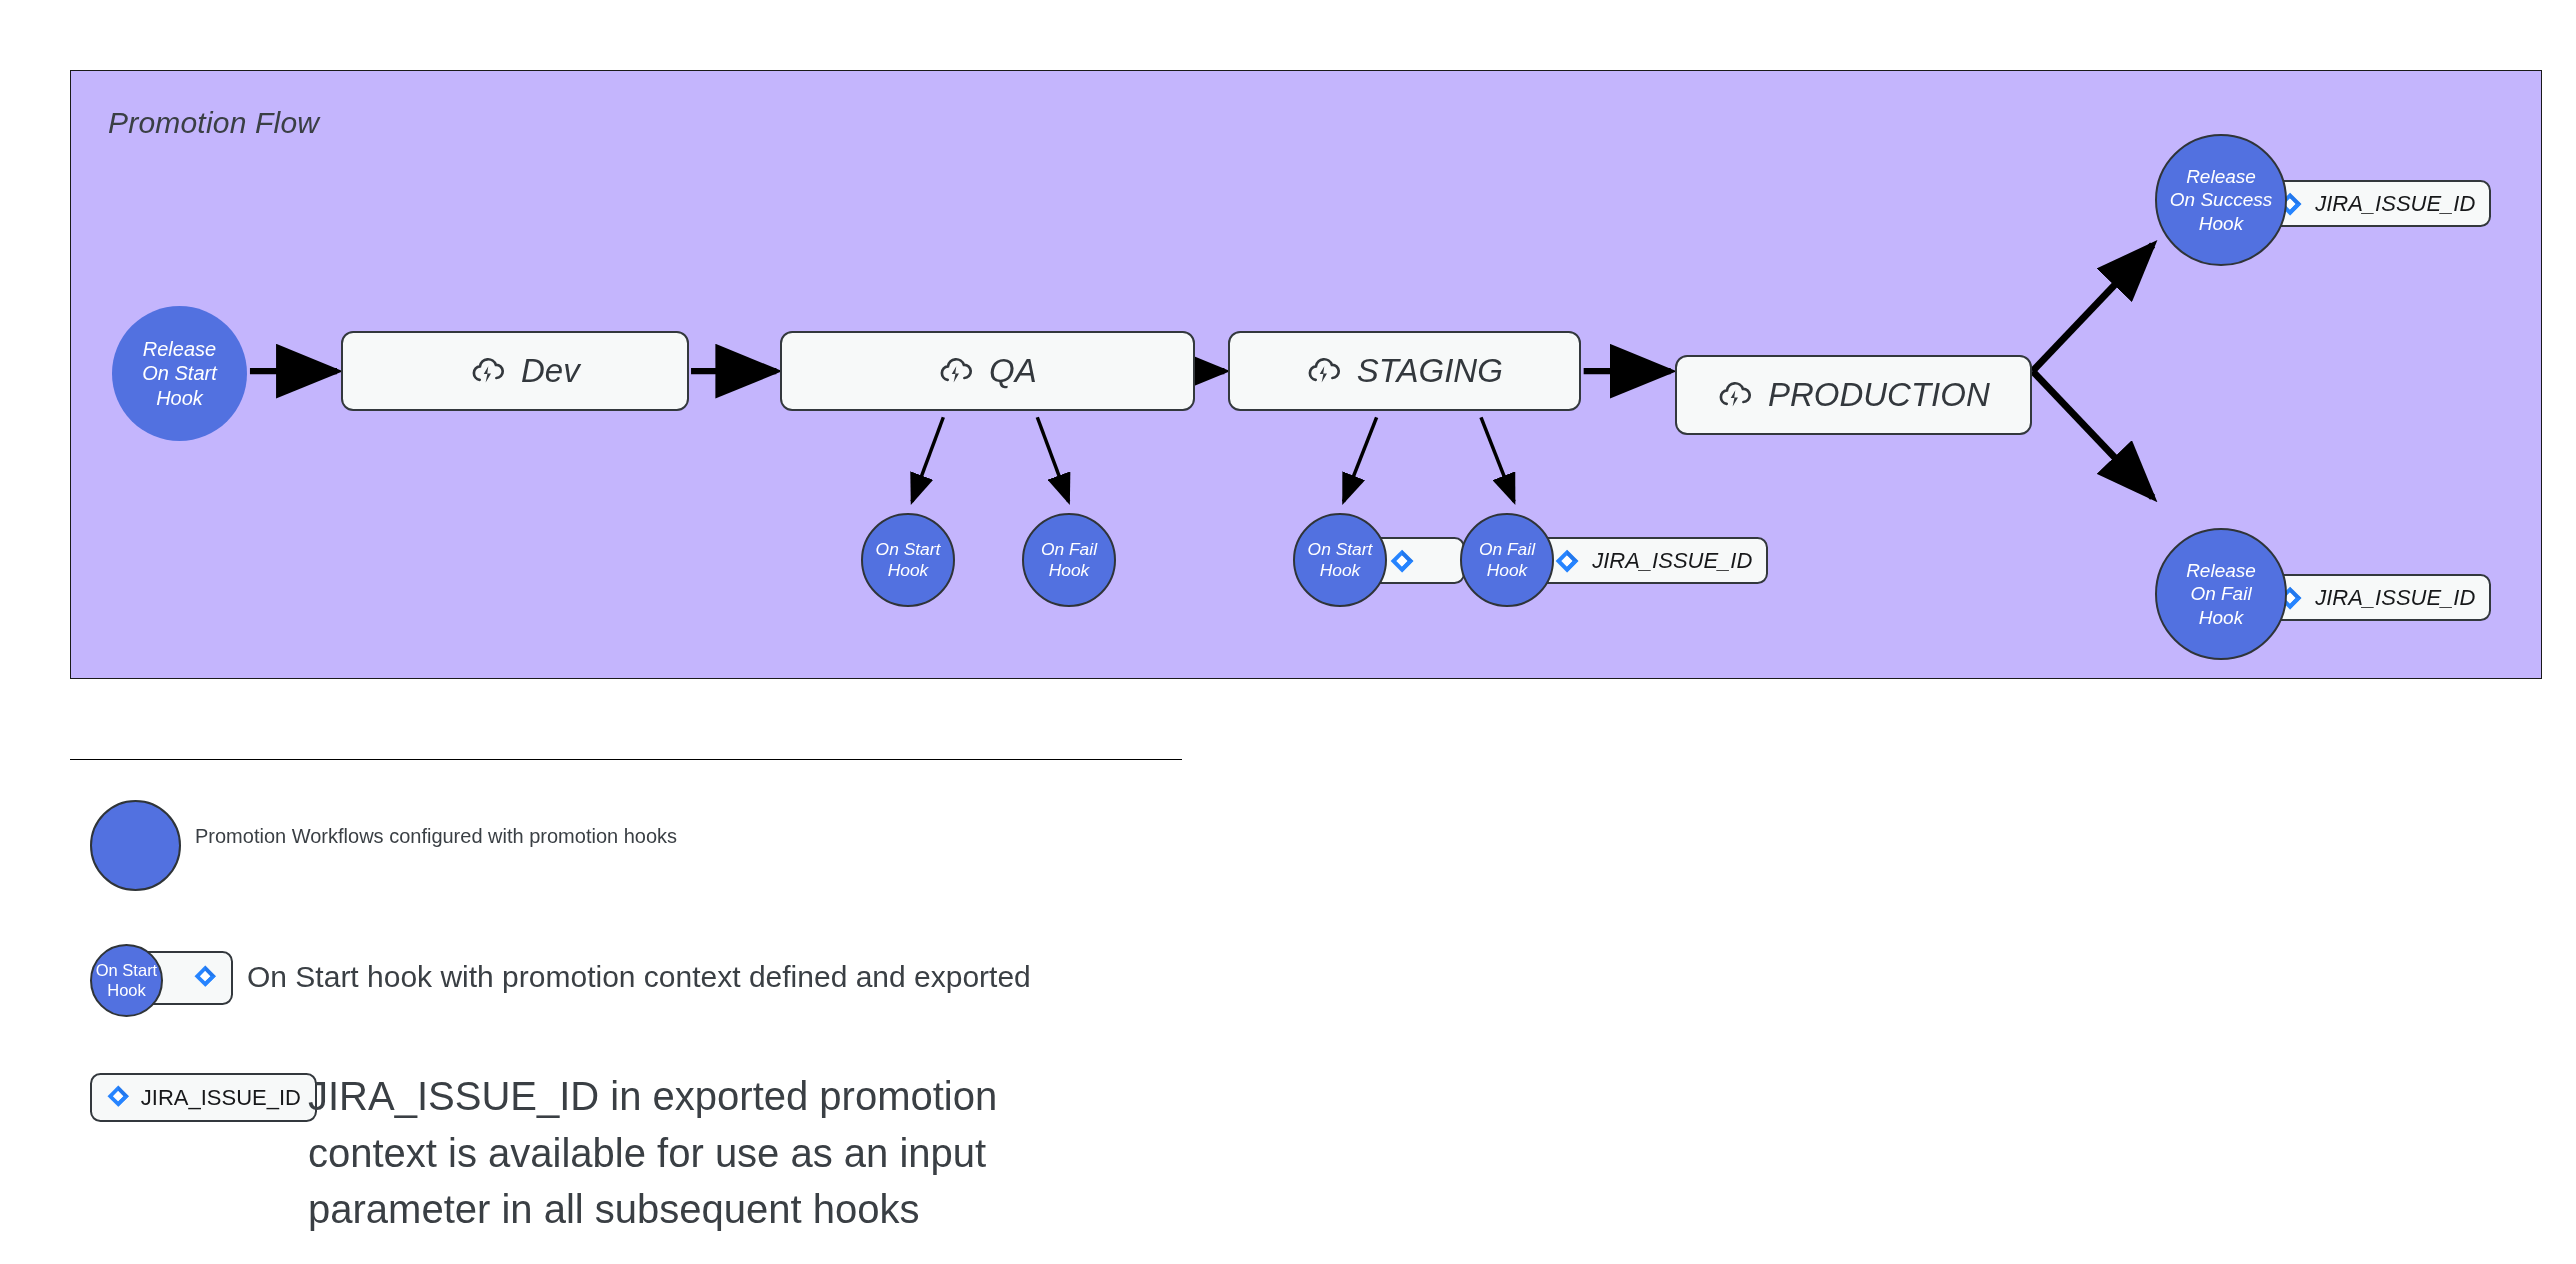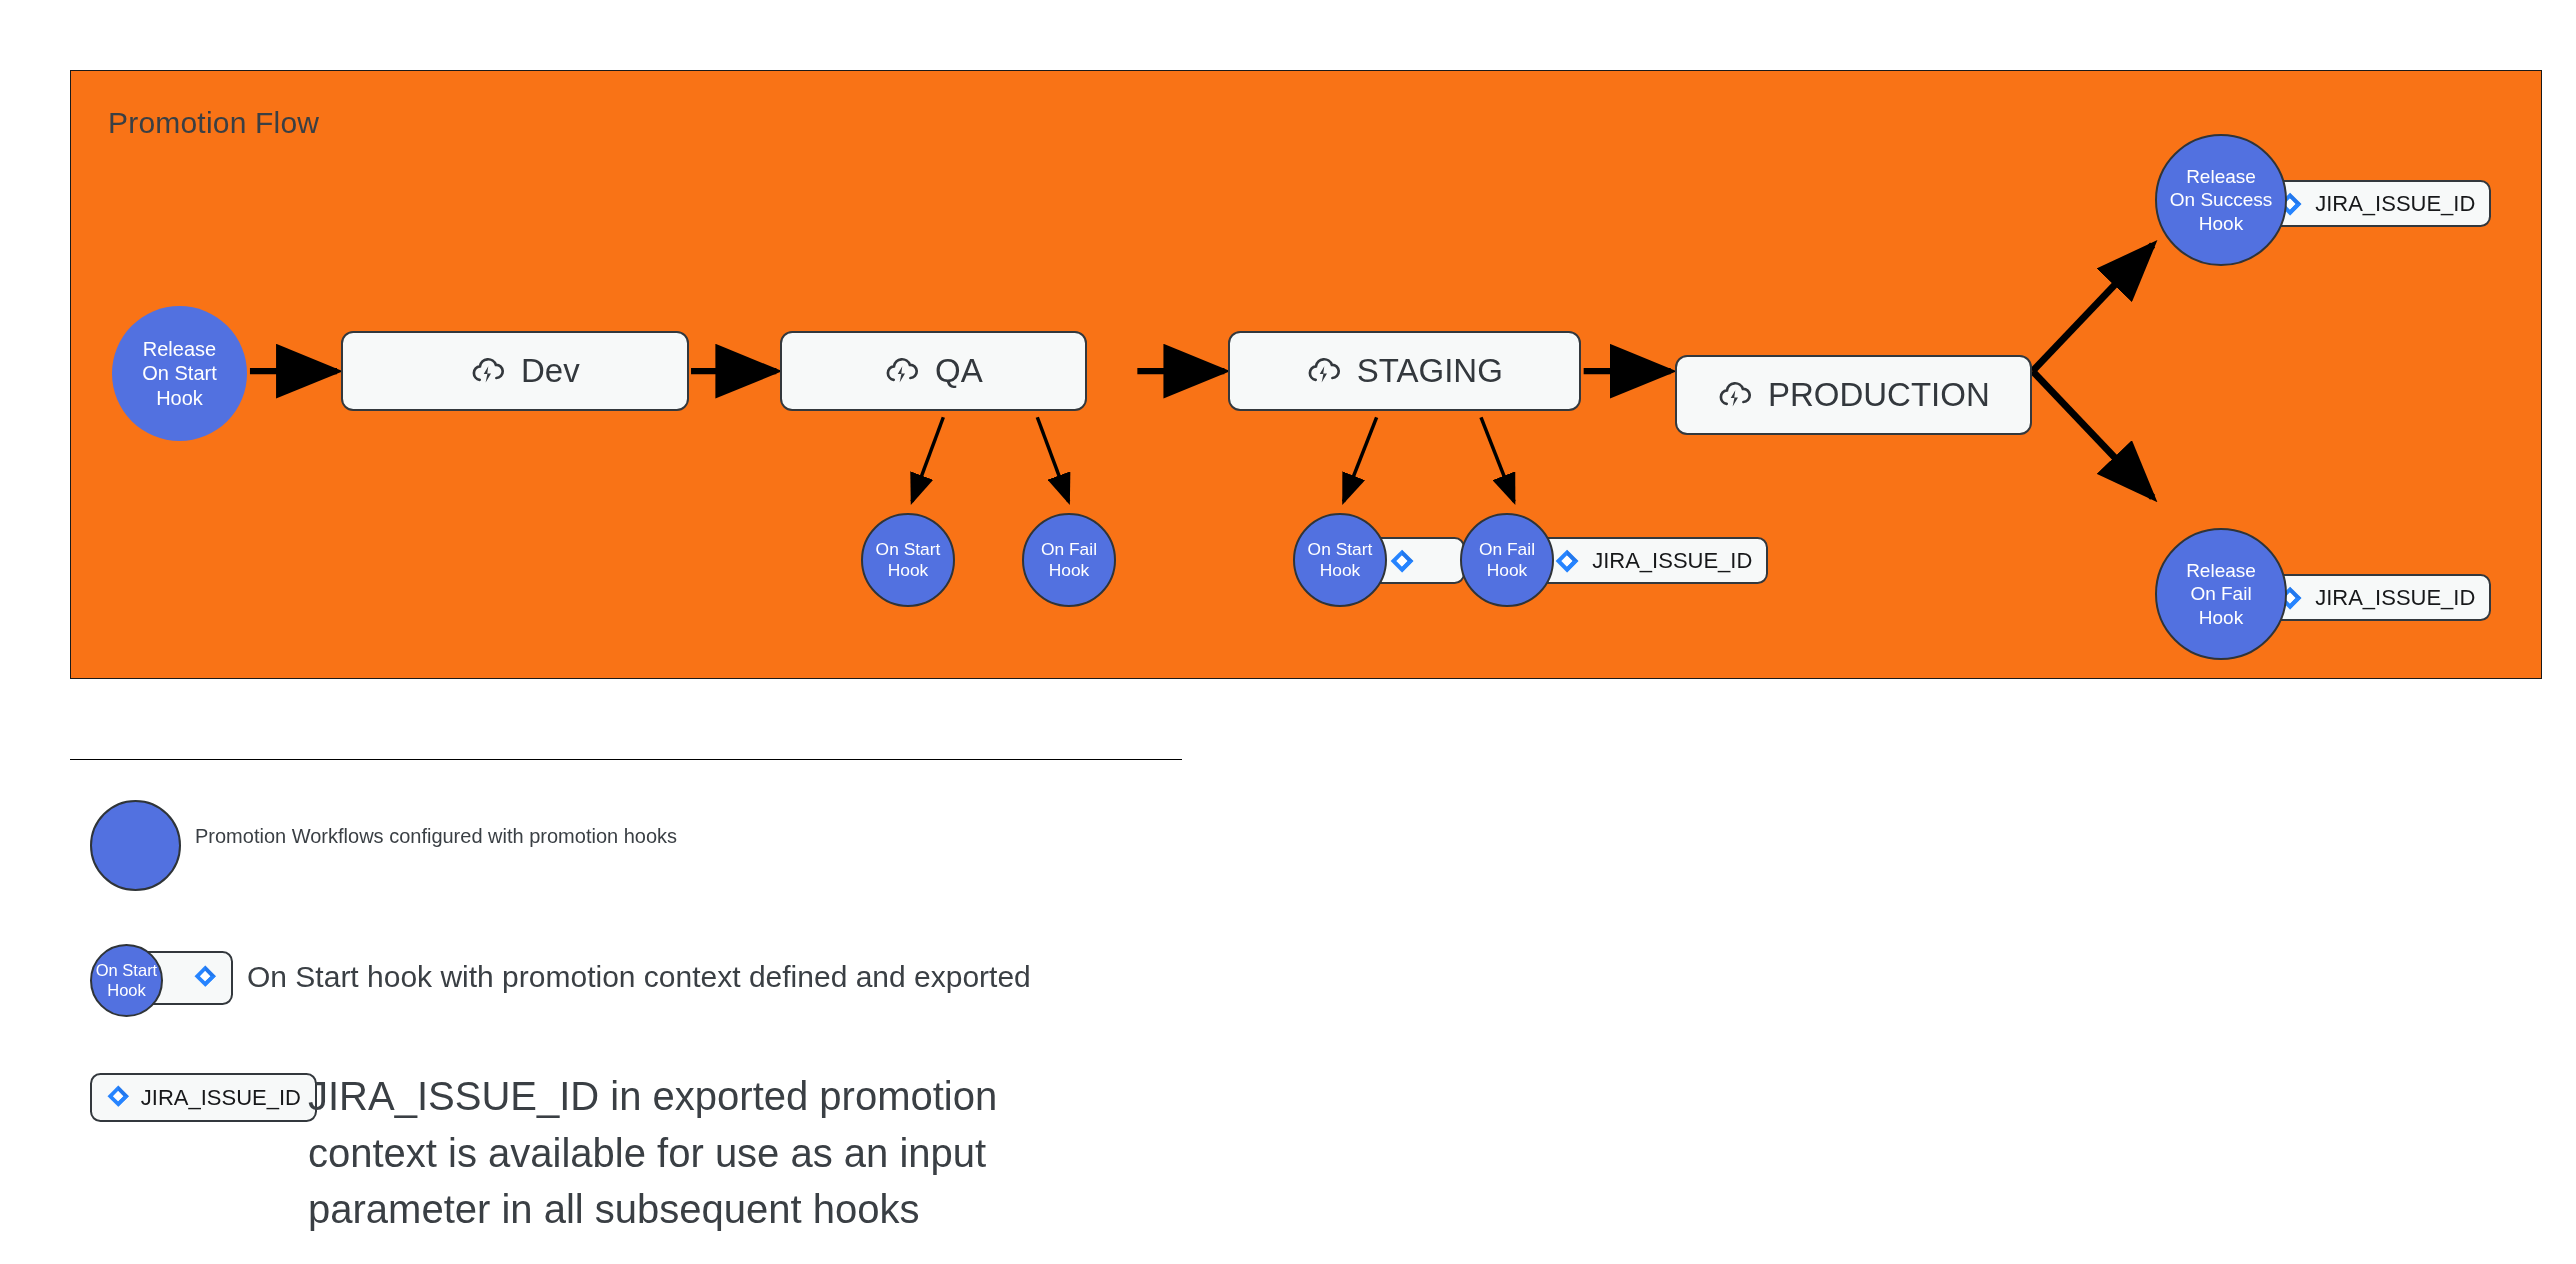--- a/index.html
+++ b/index.html
@@ -17,21 +17,22 @@
 
   
   #flow-container {
     position: absolute;
     left: 70px;
     top: 70px;
     width: 2472px;
     height: 609px;
     border: 1.7px solid #1a1a1a;
     box-sizing: border-box;
-    background: #f97316;
+    background: #c4b5fd;
+    font-style: italic;
   }
   #flow-title {
     position: absolute;
     left: 37px;
     top: 35px;
     font-size: 30px;
     color: #3a3f44;
     letter-spacing: 0.2px;
     white-space: nowrap;
   }
@@ -221,21 +222,21 @@
   <div class="stage-box" style="left:270px; top:260px; width:348px;padding-left:20px;">
     <span class="cloud-icon">
       <svg width="35" height="30" viewBox="0 0 26 22" xmlns="http://www.w3.org/2000/svg">
         <path d="M7.2 17.6 A5.1 5.1 0 0 1 7.4 7.5 A6.1 6.1 0 0 1 19.2 6.4 A4.9 4.9 0 0 1 19.6 16.2" fill="none" stroke="#33383d" stroke-width="2" stroke-linecap="round"></path>
         <path d="M13.6 7.4 L10.2 13.2 L12.9 13.2 L11.6 19.6 L15.6 12.9 L12.8 12.9 Z" fill="#33383d"></path>
       </svg>
     </span>
     <span class="stage-label">Dev</span>
   </div>
 
-  <div class="stage-box" style="left:709px; top:260px; width:307px;">
+  <div class="stage-box" style="left:709px; top:260px; width:415px;">
     <span class="cloud-icon">
       <svg width="35" height="30" viewBox="0 0 26 22" xmlns="http://www.w3.org/2000/svg">
         <path d="M7.2 17.6 A5.1 5.1 0 0 1 7.4 7.5 A6.1 6.1 0 0 1 19.2 6.4 A4.9 4.9 0 0 1 19.6 16.2" fill="none" stroke="#33383d" stroke-width="2" stroke-linecap="round"></path>
         <path d="M13.6 7.4 L10.2 13.2 L12.9 13.2 L11.6 19.6 L15.6 12.9 L12.8 12.9 Z" fill="#33383d"></path>
       </svg>
     </span>
     <span class="stage-label">QA</span>
   </div>
 
   <div class="stage-box" style="left:1157px; top:260px; width:353px;">

